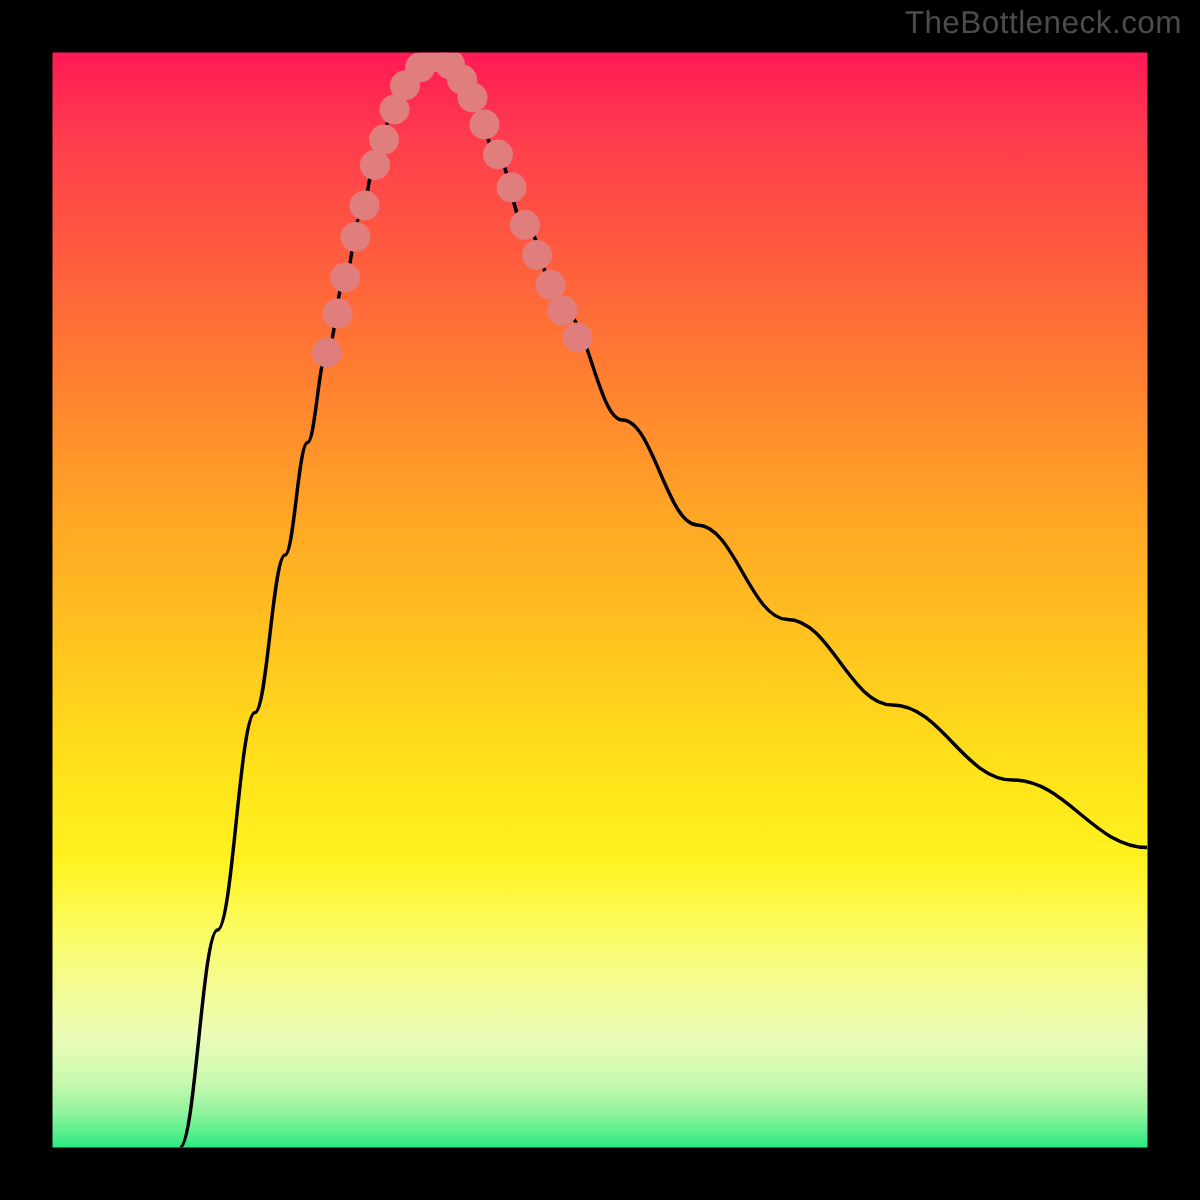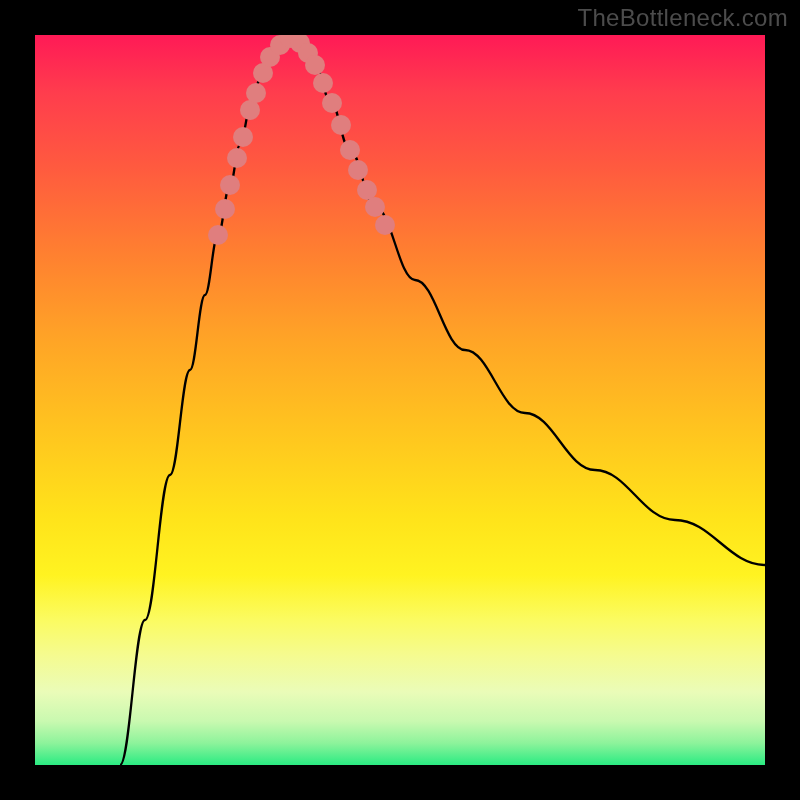--- a/index.html
+++ b/index.html
@@ -15,21 +15,21 @@
     position: relative;
     width: 800px;
     height: 800px;
     background: #000;
   }
   .watermark {
     position: absolute;
     top: 4px;
     right: 12px;
     color: #4c4c4c;
-    font-size: 24px;
+    font-size: 21px;
     font-weight: 500;
     letter-spacing: 0.3px;
     z-index: 9;
   }
   .plot-area {
     position: absolute;
     left: 35px;
     top: 35px;
     width: 730px;
     height: 730px;

